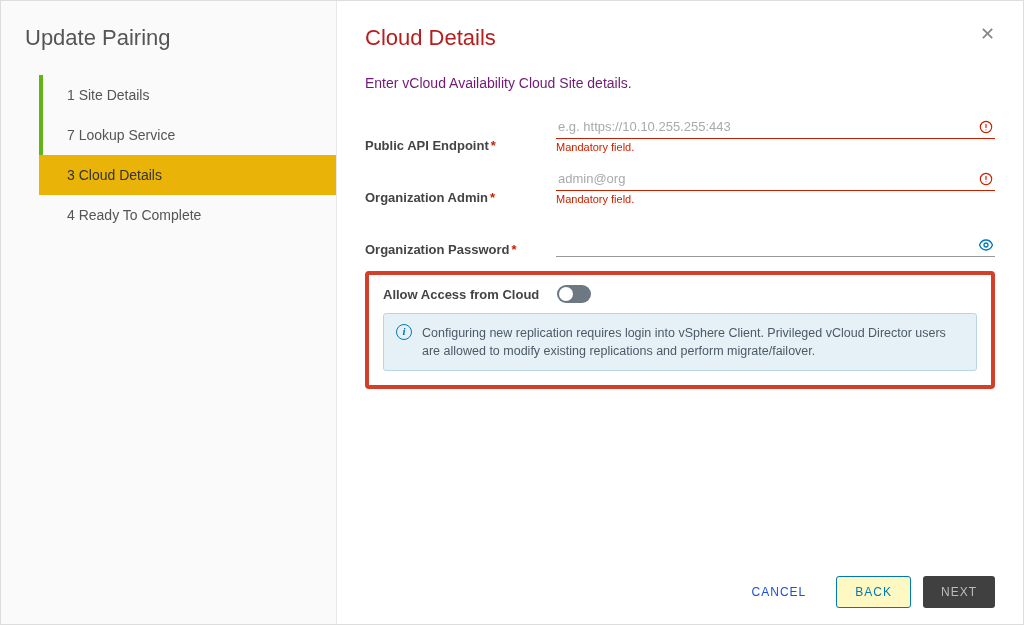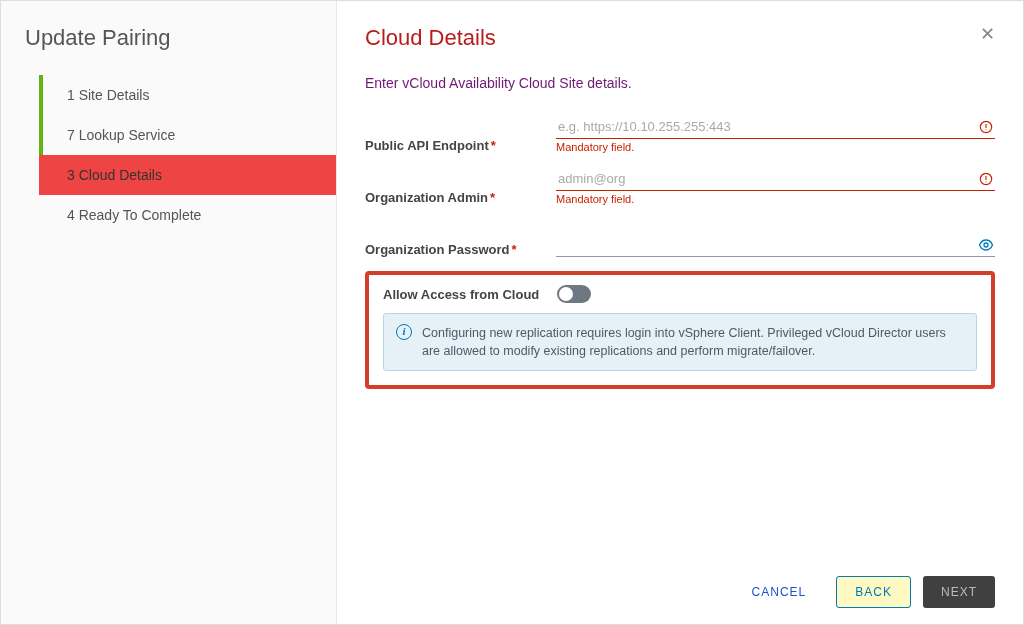--- a/index.html
+++ b/index.html
@@ -3,21 +3,21 @@
 <meta charset="utf-8">
 <style>
   * { box-sizing: border-box; margin: 0; padding: 0; }
   html, body { width: 1024px; height: 625px; font-family: "Segoe UI", Arial, sans-serif; color: #333; background: #fff; }
   .modal { display: flex; width: 100%; height: 100%; border: 1px solid #ddd; }
   .sidebar { width: 336px; background: #fafafa; border-right: 1px solid #e8e8e8; padding: 24px 0 0 0; }
   .sidebar h2 { font-size: 22px; font-weight: 400; color: #555; padding: 0 24px 24px 24px; }
   .steps { list-style: none; margin-left: 38px; }
   .step { padding: 12px 24px; font-size: 14px; color: #555; border-left: 4px solid transparent; cursor: pointer; }
   .step.done { border-left-color: #60b515; }
-  .step.current { background: #ef4444; color: #333; border-left-color: transparent; }
+  .step.current { background: #eab308; color: #333; border-left-color: transparent; }
   .main { flex: 1; display: flex; flex-direction: column; padding: 24px 28px 16px 28px; position: relative; }
   .main-header { display: flex; justify-content: space-between; align-items: flex-start; }
   .main h1 { font-size: 22px; font-weight: 400; color: #b91c1c; margin-bottom: 24px; }
   .close { font-size: 18px; color: #888; cursor: pointer; background: none; border: none; line-height: 1; }
   .intro { font-size: 14px; color: #701a75; margin-bottom: 18px; }
   .form-row { display: flex; align-items: flex-end; margin-bottom: 8px; min-height: 44px; }
   .form-label { width: 170px; font-size: 13px; font-weight: 600; color: #444; padding-top: 4px; }
   .req { color: #c92100; margin-left: 2px; }
   .form-field { flex: 1; margin-left: 21px; }
   .input-wrap { display: flex; align-items: center; border-bottom: 1px solid #c92100; }

